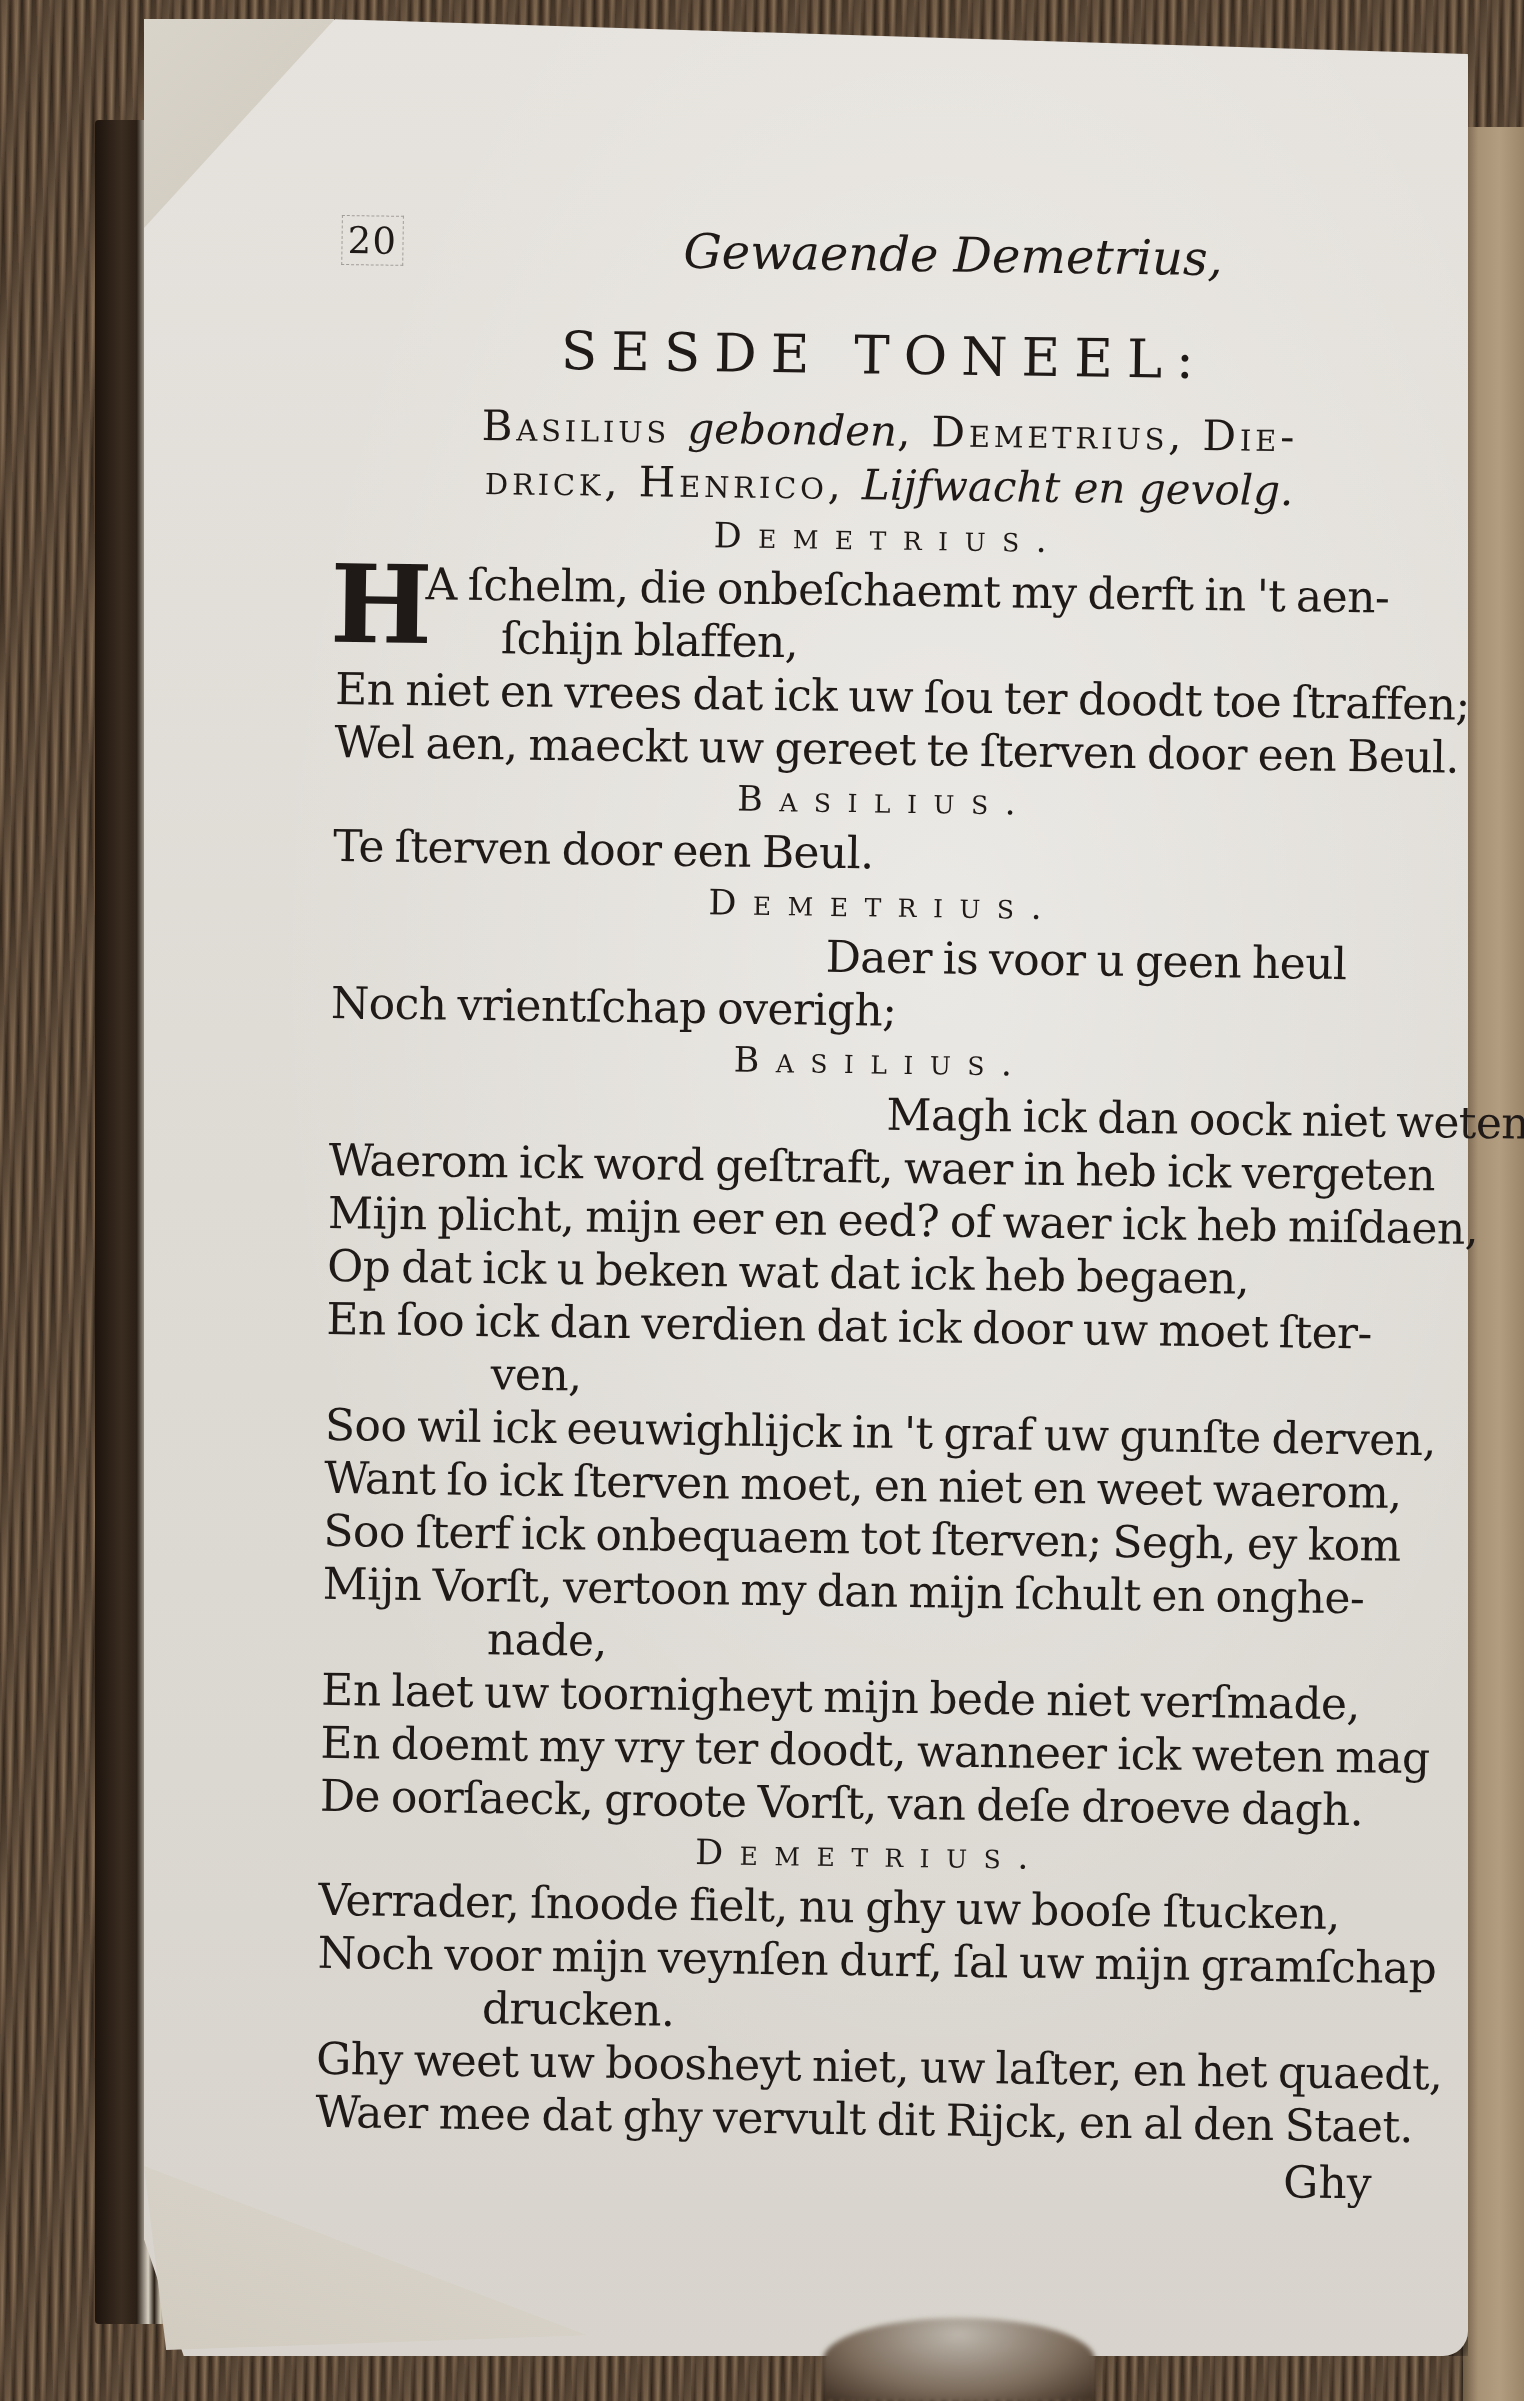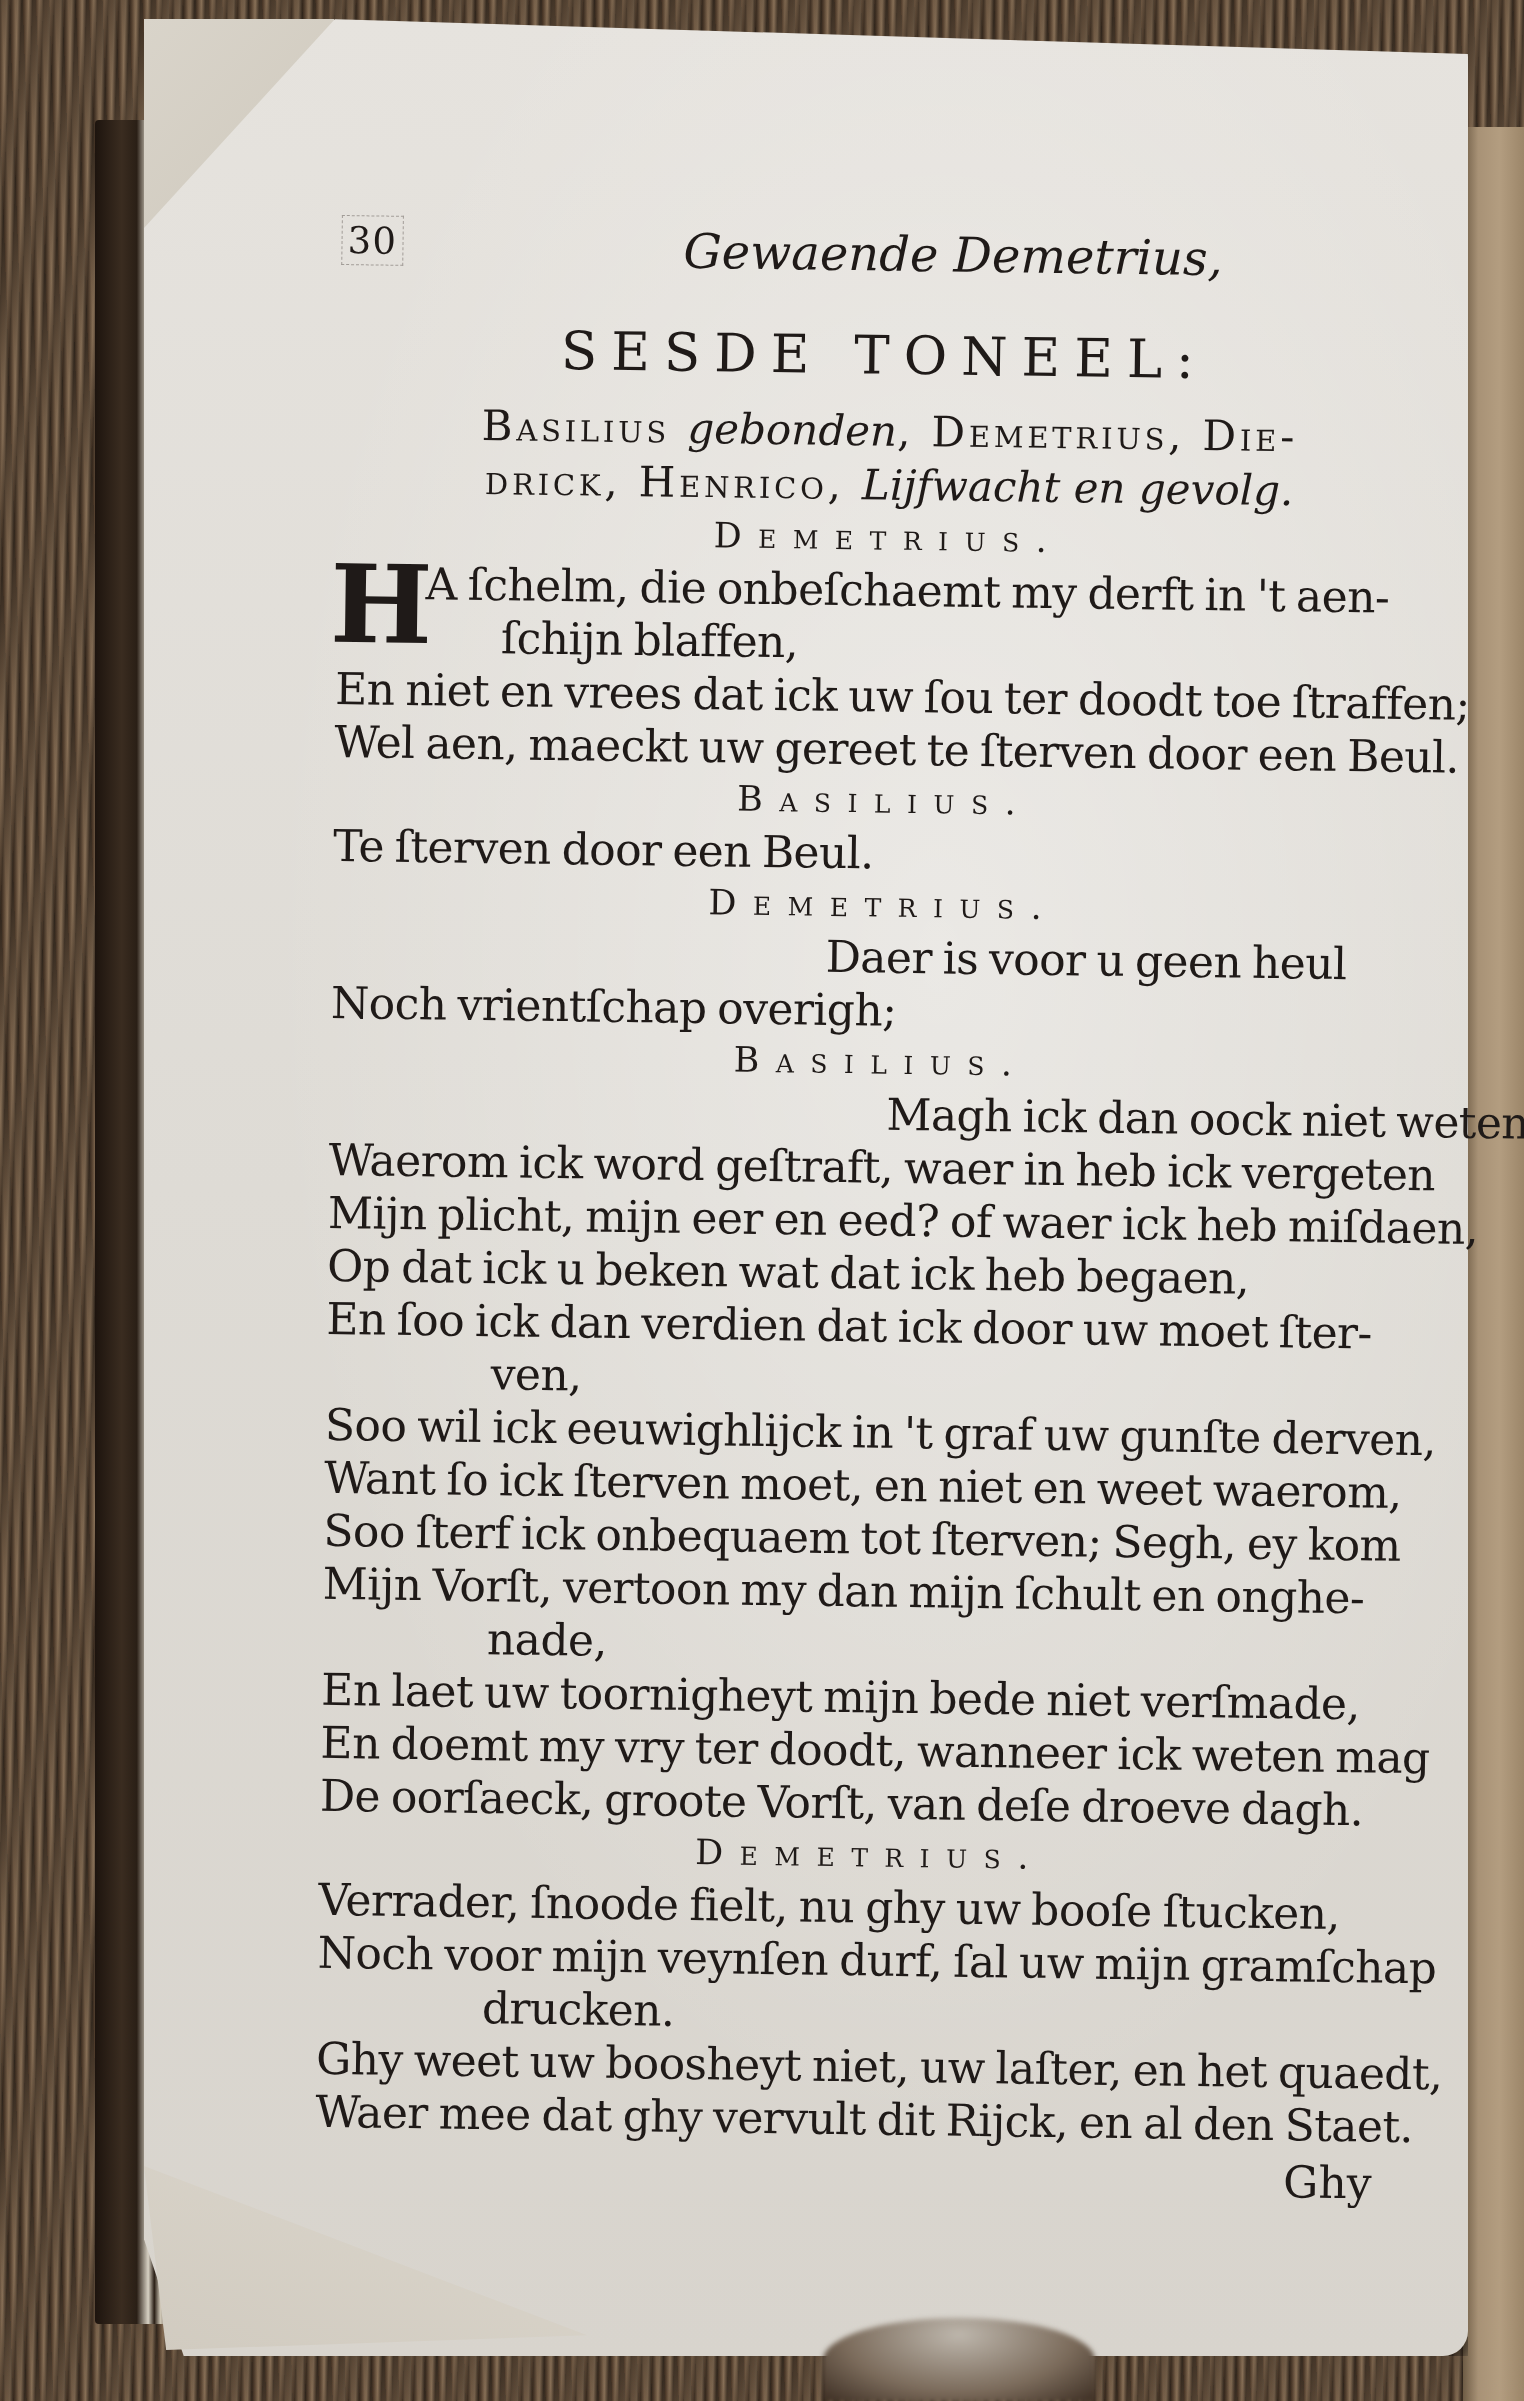--- a/index.html
+++ b/index.html
@@ -106,21 +106,21 @@
 
 <div class="table-bg"></div>
 <div class="book-edge"></div>
 <div class="facing-page"></div>
 <div class="page"></div>
 <div class="fold-top"></div>
 <div class="fold-bottom"></div>
 
 <div class="content">
   <div class="running-head">
-    <span class="page-number">30</span>
+    <span class="page-number">20</span>
     <span class="running-title">Gewaende Demetrius,</span>
   </div>
 
   <div class="scene-title">SESDE TONEEL:</div>
 
   <div class="cast">
     <div>
       <span>Basilius</span>
       <i>gebonden</i><span>, Demetrius, Die-</span>
     </div>

